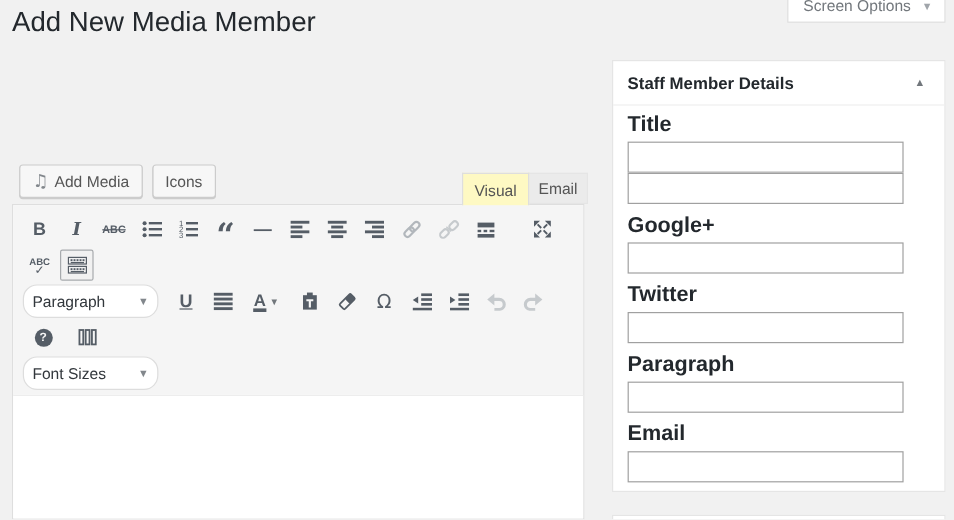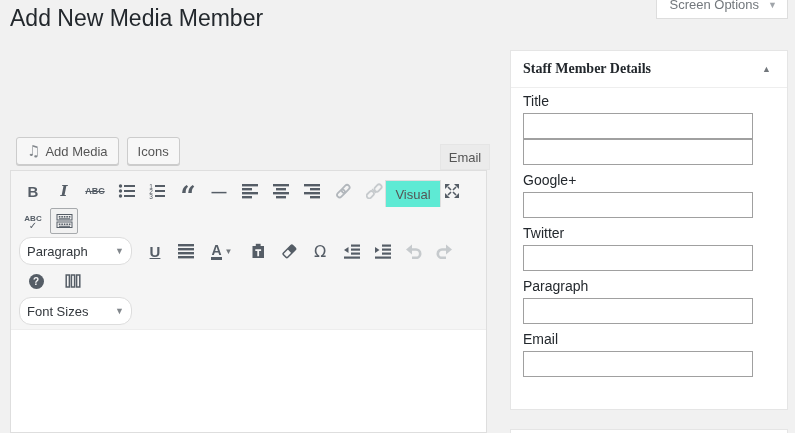--- a/index.html
+++ b/index.html
@@ -25,22 +25,22 @@
   
   .media-row { position:absolute; left:16px; top:137px; display:flex; gap:8px; }
   .wp-button { height:28px; background:#f7f7f7; border:1px solid #ccc; border-radius:3px;
     box-shadow:0 1px 0 #ccc; color:#555; font-size:13px; display:inline-flex; align-items:center;
     gap:5px; padding:0 10px; cursor:pointer; font-family:"Liberation Sans", sans-serif; }
   .media-glyph { font-family:"DejaVu Sans", sans-serif; font-size:15px; color:#82878c; line-height:1; }
 
   
   .tab { position:absolute; font-size:13px; color:#555; display:flex; align-items:center;
     justify-content:center; cursor:pointer; }
-  .tab-visual { left:385px; top:144px; width:56px; height:27px; background:#5eead4;
-    border:1px solid #dedede; border-bottom:none; z-index:2;margin-top:36px; }
+  .tab-visual { left:385px; top:144px; width:56px; height:27px; background:#fef9c3;
+    border:1px solid #dedede; border-bottom:none; z-index:2; }
   .tab-text { left:440px; top:144px; width:50px; height:26px; background:#ebebeb; border:1px solid #e5e5e5; }
 
   
   .editor-wrap { position:absolute; left:10px; top:170px; width:477px; height:263px;
     border:1px solid #dedede; background:#fff; display:flex; flex-direction:column; }
   .toolbar { height:158px; background:#f5f5f5; padding:5px 8px 0; }
   .tb-row { display:flex; align-items:center; gap:3px; height:30px; }
   .tb { min-width:28px; height:26px; display:flex; align-items:center; justify-content:center;
     color:#555d66; border:1px solid transparent; border-radius:2px; cursor:pointer; background:none; }
   .tb svg { display:block; }
@@ -72,25 +72,25 @@
   .color-caret { font-size:8px; color:#72777c; }
   .help-btn .circ { width:15px; height:15px; border-radius:50%; background:#555d66; color:#f5f5f5;
     font-size:10px; font-weight:700; display:flex; align-items:center; justify-content:center; }
   .row4 { gap:9px; padding-left:3px; }
   .editor-content { flex:1; background:#fff; border-top:1px solid #ededed; cursor:text; }
 
   
   .metabox { position:absolute; left:510px; top:50px; width:278px; height:360px; background:#fff;
     border:1px solid #e5e5e5; }
   .metabox-header { height:37px; display:flex; align-items:center; justify-content:space-between;
-    padding:0 12px; border-bottom:1px solid #eee;font-family:Liberation Serif, serif; }
+    padding:0 12px; border-bottom:1px solid #eee; }
   .metabox-title { font-size:14px; font-weight:700; color:#23282d; }
   .metabox-toggle { color:#72777c; font-size:9px; cursor:pointer; padding:4px; }
   .metabox-body { padding:2px 12px 10px; }
-  .mb-label { display:block; font-size:14px; font-weight:400; color:#23282d; margin:7px 0 4px; }
+  .mb-label { display:block; font-size:18px; font-weight:700; color:#23282d; margin:7px 0 4px; }
   .mb-label.first { margin-top:3px; }
   .mb-input { width:230px; height:26px; border:1px solid #a0a0a0; background:#fff; padding:2px 6px;
     font-size:13px; color:#32373c; outline:none; font-family:"Liberation Sans", sans-serif; }
 
   .metabox-next { position:absolute; left:510px; top:429px; width:278px; height:12px; background:#fff;
     border:1px solid #e5e5e5; }
 </style>
 </head>
 <body>
 

